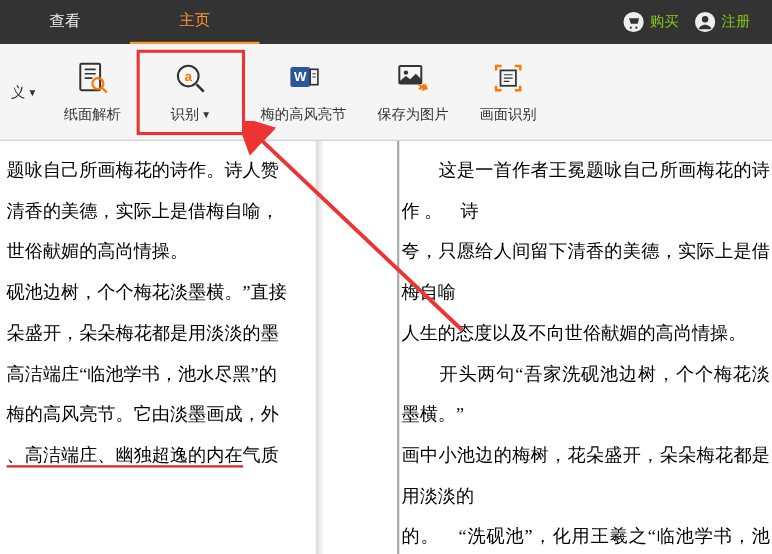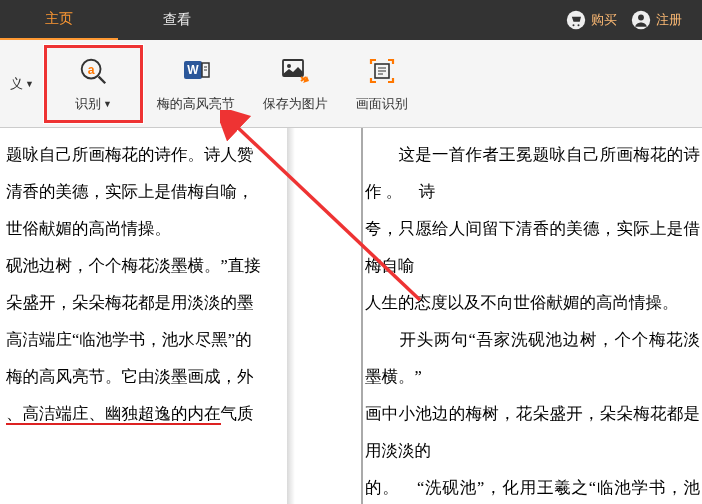--- a/index.html
+++ b/index.html
@@ -3,21 +3,21 @@
 <meta charset="utf-8">
 <style>
 *{margin:0;padding:0;box-sizing:border-box}
 body{font-family:"Microsoft YaHei","SimSun",sans-serif;width:702px;height:504px;overflow:hidden;background:#fff;position:relative}
 
 .titlebar{height:40px;background:#333;display:flex;align-items:center;color:#ccc}
 .tab{height:40px;display:flex;align-items:center;justify-content:center;padding:0 45px;font-size:14px;cursor:pointer}
 .tab.active{color:#ff9933;border-bottom:2px solid #ff9933}
 .tab:not(.active){color:#eee}
 .titlebar-right{margin-left:auto;display:flex;align-items:center;gap:14px;padding-right:20px}
-.titlebar-btn{display:flex;align-items:center;gap:5px;color:#fdba74;font-size:13px;cursor:pointer}
+.titlebar-btn{display:flex;align-items:center;gap:5px;color:#84cc16;font-size:13px;cursor:pointer}
 .titlebar-btn svg{width:20px;height:20px;fill:#eee}
 
 .toolbar{height:88px;background:#f5f5f5;border-bottom:1px solid #ccc;display:flex;align-items:center;padding:0 10px;gap:0}
 .tool-item{display:flex;flex-direction:column;align-items:center;justify-content:center;gap:8px;padding:0 14px;height:78px;cursor:pointer;position:relative}
 .tool-item.first{padding-left:0;padding-right:10px}
 .tool-icon{width:32px;height:32px;display:flex;align-items:center;justify-content:center}
 .tool-label{font-size:13px;color:#333;white-space:nowrap;display:flex;align-items:center;gap:2px}
 .tool-label .arrow{font-size:9px;color:#333}
 .red-box{border:3px solid #e33;outline:1px solid #fff}
 
@@ -31,22 +31,22 @@
 .red-underline{border-bottom:2px solid #d22;padding-bottom:0}
 
 .arrow-overlay{position:absolute;left:220px;top:110px;pointer-events:none;z-index:10}
 
 .shadow-right{position:absolute;left:287px;top:128px;width:8px;height:376px;background:linear-gradient(to right,rgba(0,0,0,.15),transparent);pointer-events:none}
 </style>
 </head>
 <body>
 
 <div class="titlebar">
+  <div class="tab">查看</div>
   <div class="tab active">主页</div>
-  <div class="tab">查看</div>
   <div class="titlebar-right">
     <div class="titlebar-btn">
       <svg viewBox="0 0 24 24">
           <circle cx="12" cy="12" r="11" fill="#eee"></circle>
           <path d="M7 8h11l-1.5 6H9z M9 17a1.2 1.2 0 100 2.4 1.2 1.2 0 000-2.4zm6 0a1.2 1.2 0 100 2.4 1.2 1.2 0 000-2.4z" fill="#333"></path>
         </svg>
       <span>购买</span>
     </div>
     <div class="titlebar-btn">
       <svg viewBox="0 0 24 24">
@@ -60,20 +60,35 @@
 </div>
 
 <div class="toolbar">
   <div class="tool-item first">
     <div class="tool-label">
         <span>义</span>
         <span class="arrow">▼</span>
       </div>
   </div>
 
+  <div class="tool-item">
+    <div class="tool-icon">
+      <svg width="32" height="32" viewBox="0 0 32 32">
+          <rect x="5" y="3" width="18" height="24" rx="1" fill="none" stroke="#333" stroke-width="1.8"></rect>
+          <line x1="9" y1="8" x2="19" y2="8" stroke="#333" stroke-width="1.5"></line>
+          <line x1="9" y1="12" x2="19" y2="12" stroke="#333" stroke-width="1.5"></line>
+          <line x1="9" y1="16" x2="16" y2="16" stroke="#333" stroke-width="1.5"></line>
+          <circle cx="21" cy="21" r="5" fill="none" stroke="#ff7700" stroke-width="2"></circle>
+          <line x1="25" y1="25" x2="29" y2="29" stroke="#ff7700" stroke-width="2.2"></line>
+        </svg>
+    </div>
+    <div class="tool-label">
+        <span>纸面解析</span>
+      </div>
+  </div>
 
   <div class="tool-item red-box" style="padding:0 28px">
     <div class="tool-icon">
       <svg width="34" height="34" viewBox="0 0 34 34">
           <circle cx="15" cy="15" r="10" fill="none" stroke="#333" stroke-width="2"></circle>
           <line x1="23" y1="23" x2="30" y2="30" stroke="#333" stroke-width="2.5"></line>
           <text x="15" y="20" font-size="13" text-anchor="middle" fill="#ff7700" font-weight="bold" font-family="Arial">a</text>
         </svg>
     </div>
     <div class="tool-label">

